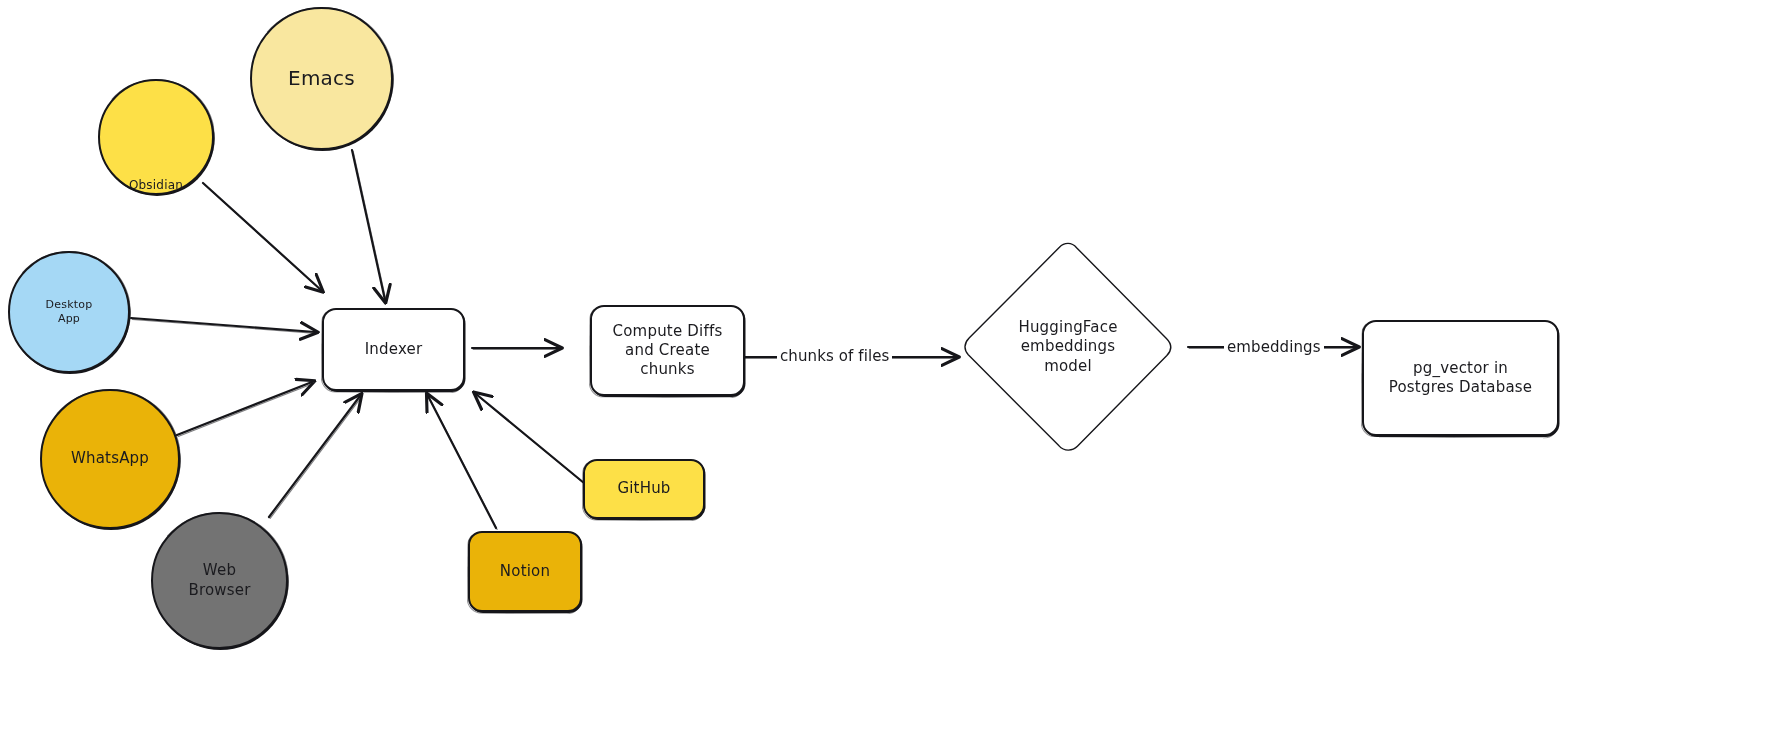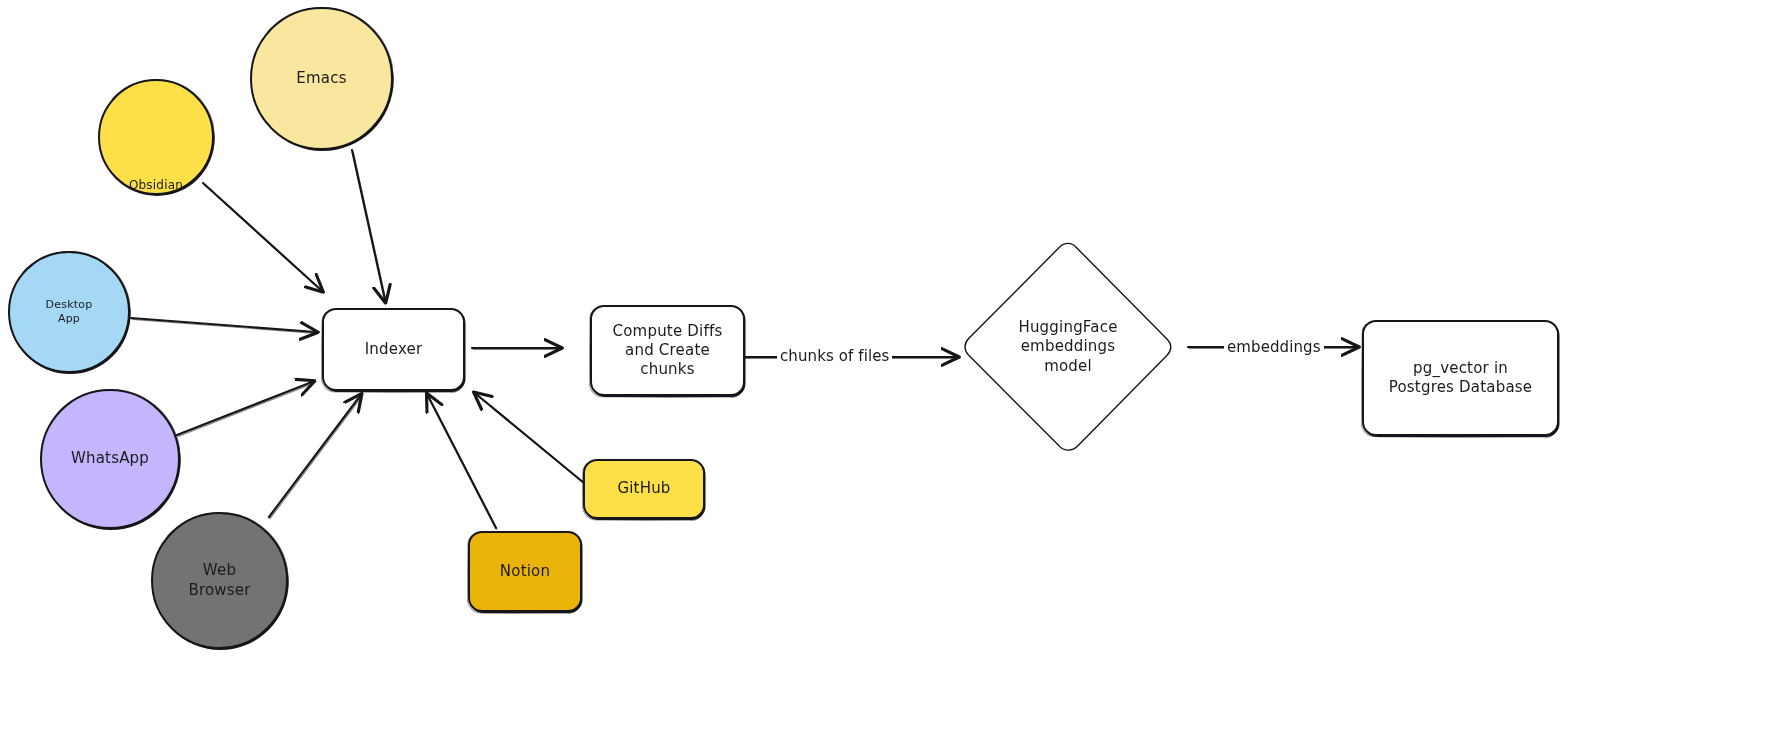--- a/index.html
+++ b/index.html
@@ -139,28 +139,28 @@
         <path d="M 728,357 L 956,357" fill="none" stroke="#16161a" stroke-width="1.1" stroke-linecap="round" opacity="0.55" transform="translate(1.2,1.4)"></path>
         <path d="M 1188,347 L 1356,347" fill="none" stroke="#16161a" stroke-width="2.2" stroke-linecap="round" marker-end="url(#arrow)"></path>
         <path d="M 1188,347 L 1356,347" fill="none" stroke="#16161a" stroke-width="1.1" stroke-linecap="round" opacity="0.55" transform="translate(1.2,1.4)"></path>
       </g>
   </svg>
 
   <div id="nodes">
       <div class="node circle" style="left: 98px; top: 79px; width: 116px; height: 116px; font-size: 12px; background: #fde047; align-items: flex-end;">
         <span class="label">Obsidian</span>
       </div>
-      <div class="node circle" style="left: 250px; top: 7px; width: 143px; height: 143px; font-size: 15px; background: rgb(249, 231, 159);">
+      <div class="node circle" style="left: 250px; top: 7px; width: 143px; height: 143px; font-size: 20px; background: rgb(249, 231, 159);">
         <span class="label">Emacs</span>
       </div>
       <div class="node circle" style="left: 8px; top: 251px; width: 122px; height: 122px; font-size: 11px; background: rgb(165, 216, 245);">
         <span class="label">Desktop
 App</span>
       </div>
-      <div class="node circle" style="left: 40px; top: 389px; width: 140px; height: 140px; font-size: 15px; background: #c4b5fd;">
+      <div class="node circle" style="left: 40px; top: 389px; width: 140px; height: 140px; font-size: 15px; background: #eab308;">
         <span class="label">WhatsApp</span>
       </div>
       <div class="node circle" style="left: 151px; top: 512px; width: 137px; height: 137px; font-size: 15px; background: #737373;">
         <span class="label">Web
 Browser</span>
       </div>
       <div class="node rect" style="left: 322px; top: 308px; width: 143px; height: 83px; font-size: 15px; background: rgb(255, 255, 255);">
         <span class="label">Indexer</span>
       </div>
       <div class="node rect" style="left: 590px; top: 305px; width: 155px; height: 91px; font-size: 15px; background: rgb(255, 255, 255);">

